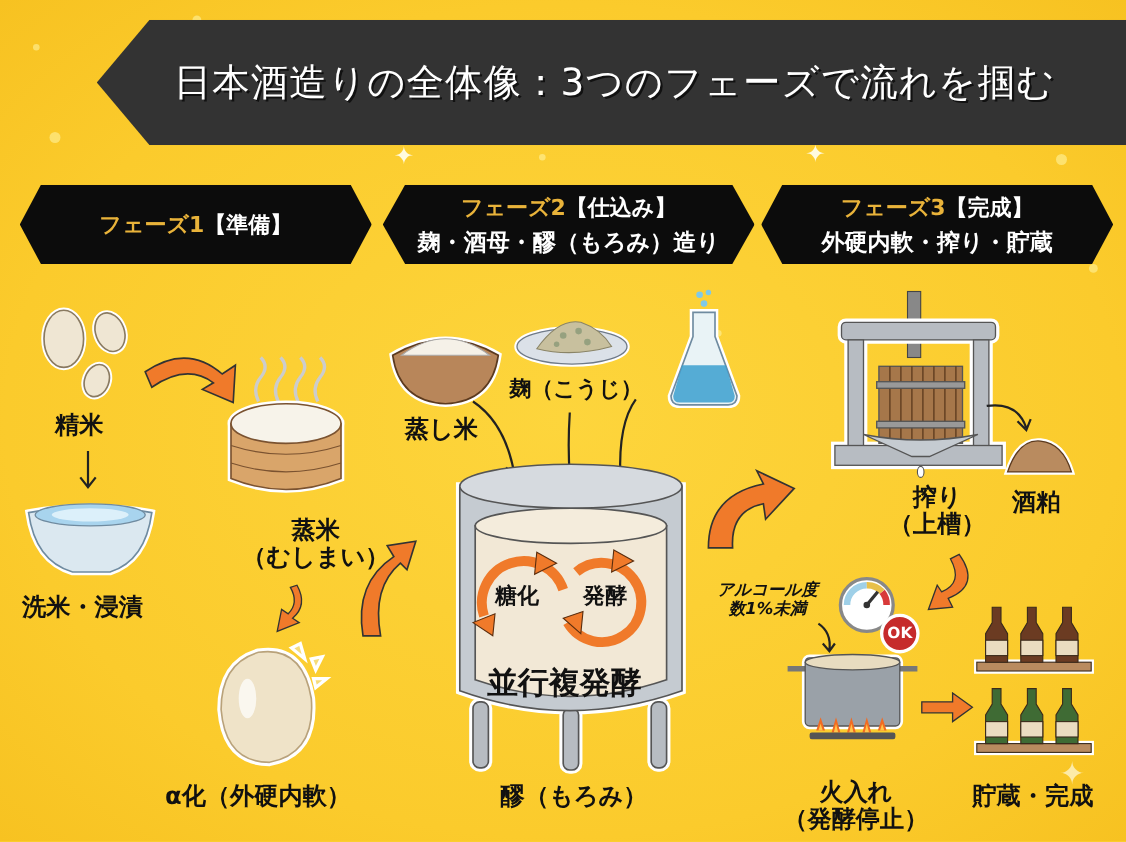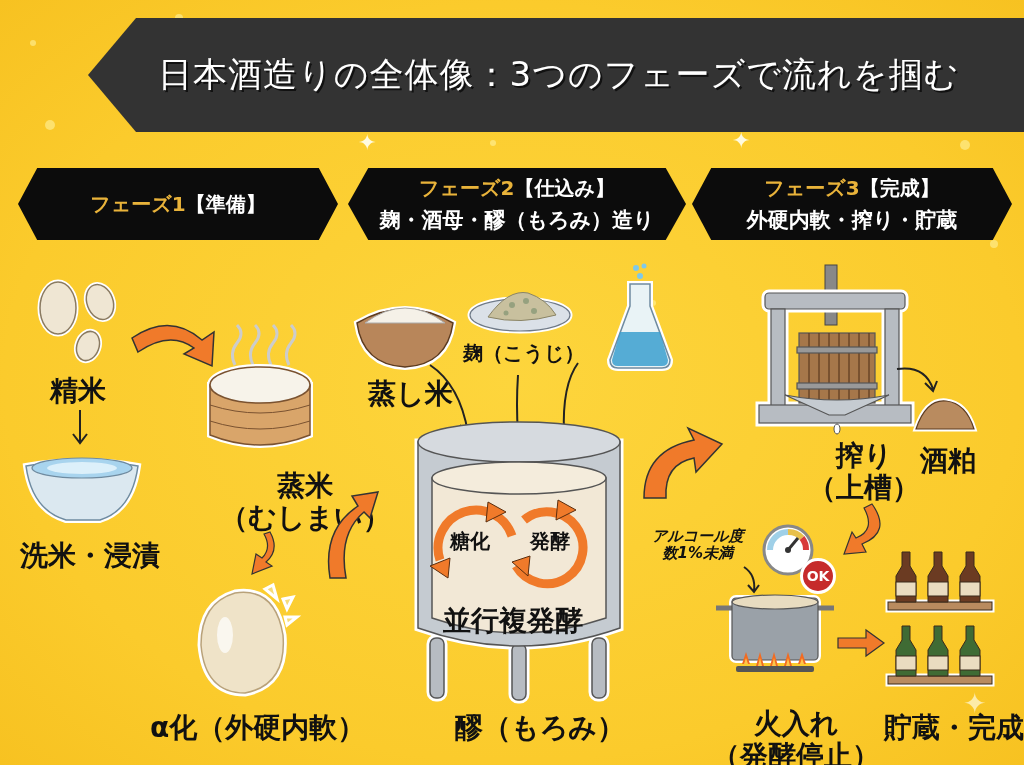--- a/index.html
+++ b/index.html
@@ -10,21 +10,21 @@
 
   .title-banner { position: absolute; left: 88px; top: 18px; width: 960px; height: 114px; background: #333; clip-path: polygon(5% 0, 100% 0, 100% 100%, 5% 100%, 0 50%); display: flex; align-items: center; padding-left: 70px; }
   .title-text { color: #fff; font-weight: normal; font-size: 34px; letter-spacing: 1px; text-shadow: 2px 2px 0 #111; }
 
   .phase-banner { position: absolute; top: 168px; height: 72px; background: #0c0c0c; clip-path: polygon(6% 0, 94% 0, 100% 50%, 94% 100%, 6% 100%, 0 50%); display: flex; flex-direction: column; align-items: center; justify-content: center; }
   .phase-title { font-weight: bold; font-size: 20px; color: #fff; }
   .phase-title .ph { color: #e9b33a; }
   .phase-sub { font-weight: bold; font-size: 21px; color: #fff; margin-top: 4px; }
 
   .label { position: absolute; font-weight: bold; color: #111; text-align: center; line-height: 1.15; white-space: nowrap; }
-  .l22 { font-size: 28px; }
+  .l22 { font-size: 22px; }
   .l20 { font-size: 20px; }
   .l17 { font-size: 15px; font-style: italic; }
 
   .illus { position: absolute; }
   svg { overflow: visible; }
 </style>
 </head>
 <body>
 
 <div class="canvas">

